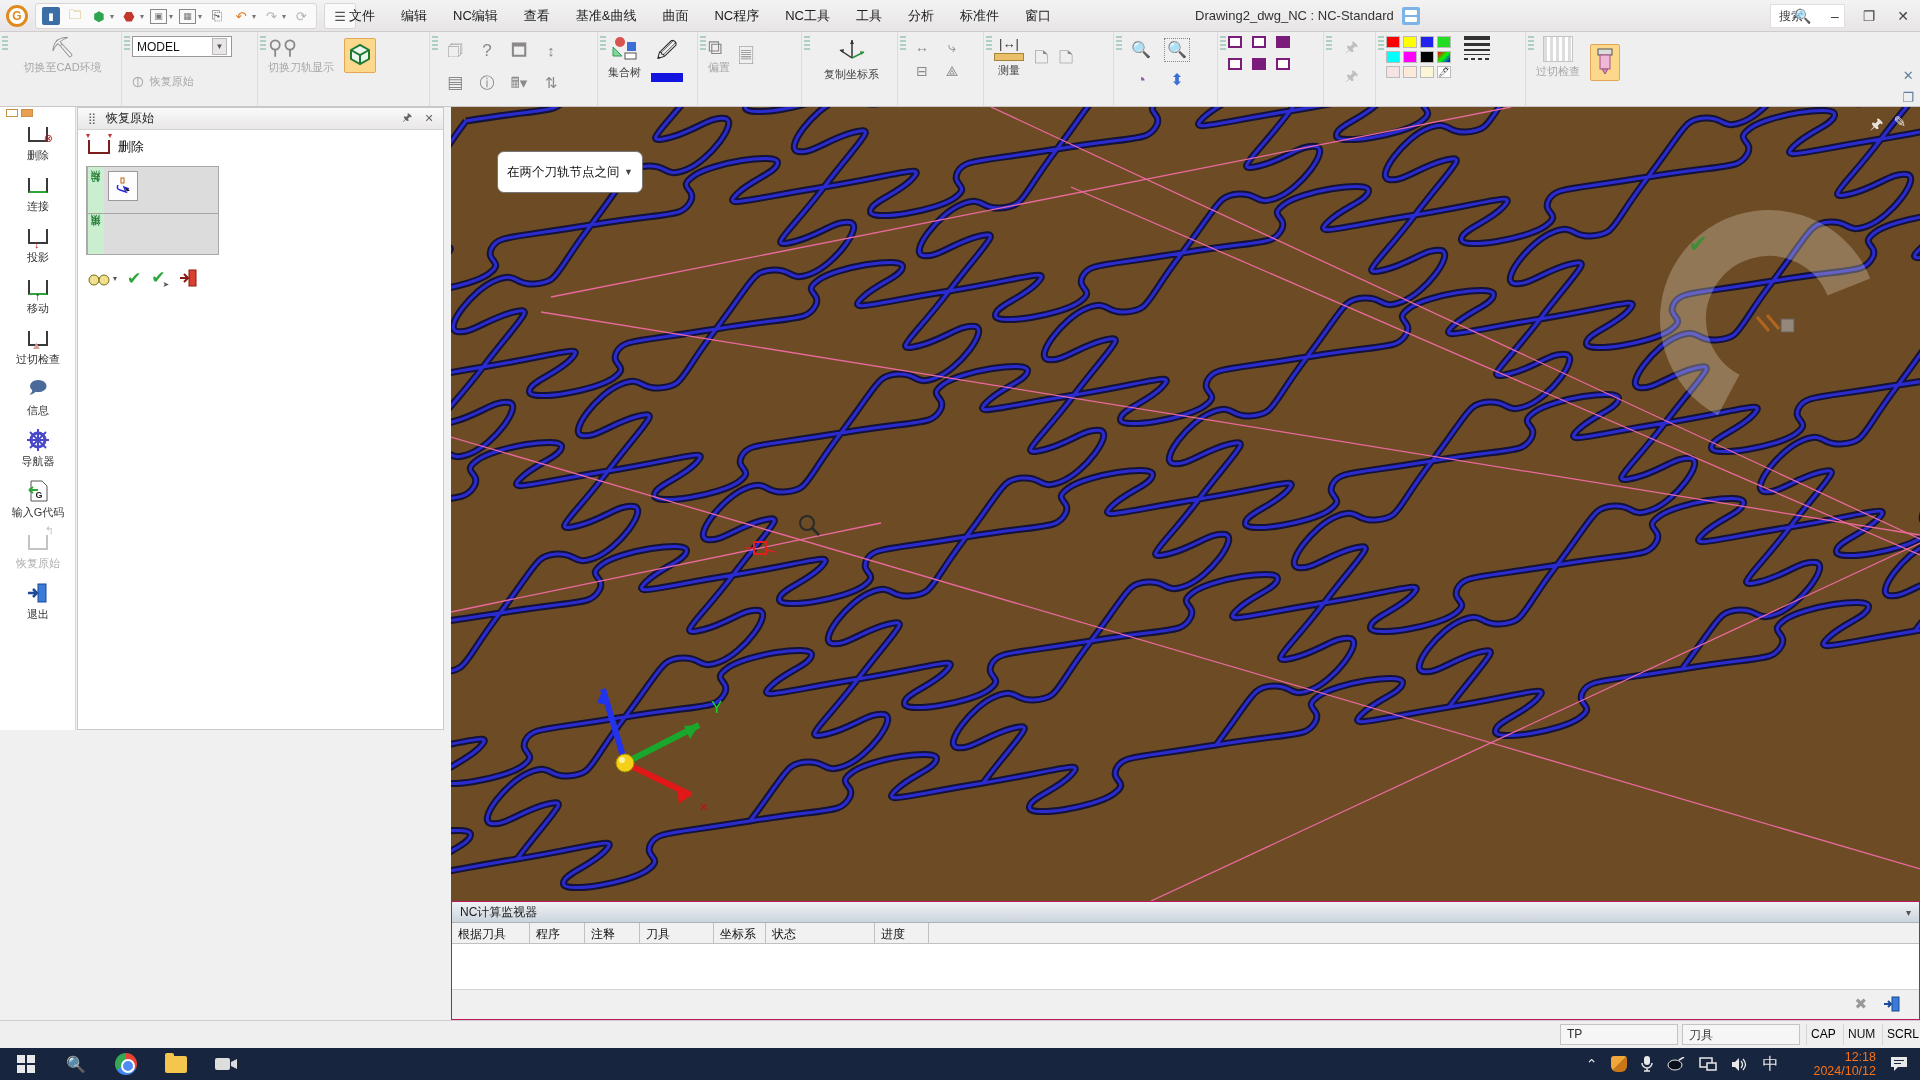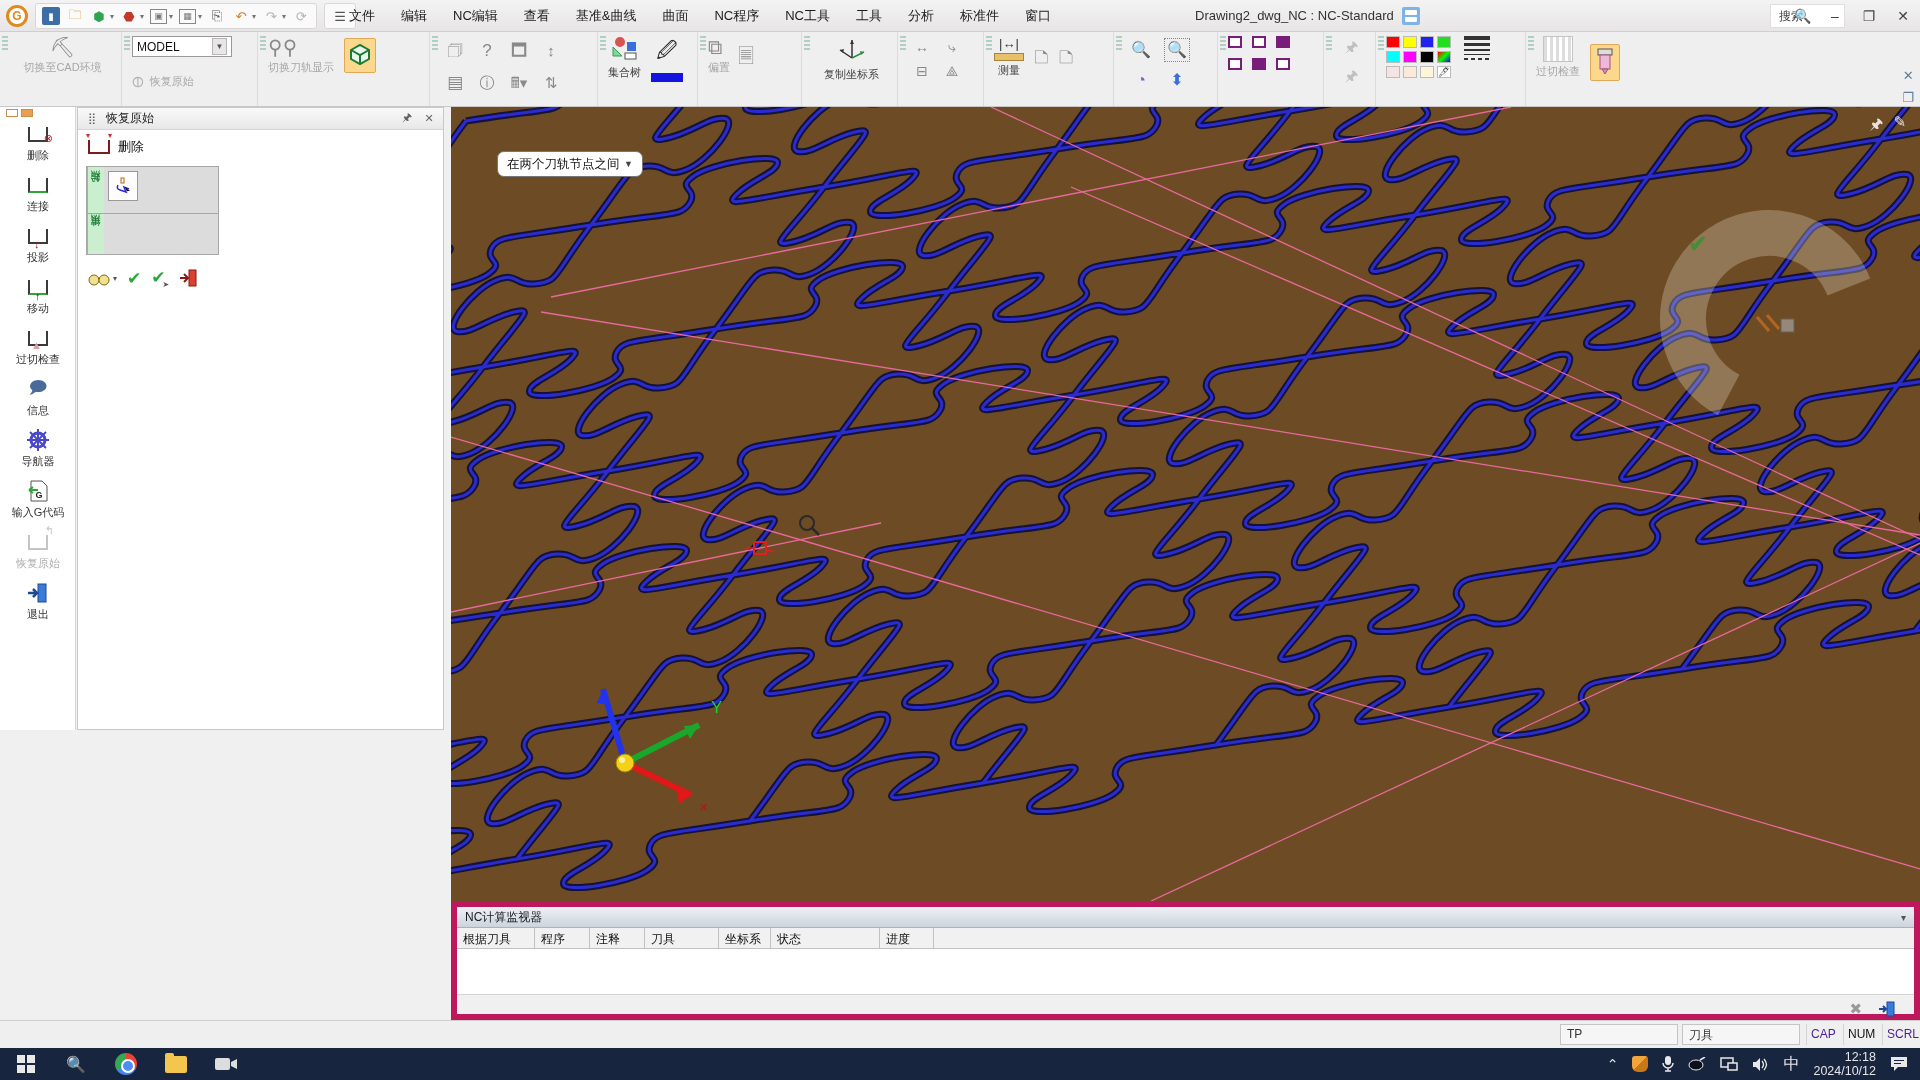--- a/index.html
+++ b/index.html
@@ -85,54 +85,54 @@
     writing-mode:vertical-rl; transform:rotate(180deg); display:flex; align-items:center; justify-content:center; letter-spacing:1px; }
   .fcell { flex:1; background:#dcdcdc; padding:4px; }
   .fcell.r1 { height:46px; } .fcell.r2 { height:40px; }
   .pick-btn { width:30px; height:30px; background:#fdfdfd; border:1px solid #9a989a; display:flex; align-items:center; justify-content:center; }
   .fbtns { display:flex; align-items:center; gap:10px; margin:12px 0 0 10px; }
   .fbtns .chk { color:#2ea63a; font-size:17px; font-weight:bold; }
   .fbtns .chk.arrow:after { content:"➤"; font-size:8px; color:#555; margin-left:-3px; vertical-align:-4px; }
 
   
   .viewport { position:absolute; left:451px; top:107px; width:1469px; height:794px; background:#6d4b24; overflow:hidden; }
-  .vp-dropdown { position:absolute; left:46px; top:44px; width:146px; height:26px; background:#fff; border:1px solid #777;
+  .vp-dropdown { position:absolute; left:46px; top:44px; width:146px; height:42px; background:#fff; border:1px solid #777;
     border-radius:7px; display:flex; align-items:center; justify-content:space-between; padding:0 9px; font-size:12.5px; color:#111; z-index:5; }
   .vp-corner { position:absolute; right:14px; top:6px; display:flex; gap:10px; z-index:5; color:#e8e2d8; font-size:15px; }
 
   
-  .monitor { position:absolute; left:451px; top:901px; width:1469px; height:119px; background:#f0f0f0; border:6px solid #be185d; }
+  .monitor { position:absolute; left:451px; top:901px; width:1469px; height:119px; background:#f0f0f0; border:1px solid #be185d; }
   .mon-hd { height:21px; background:linear-gradient(#eef2f6,#ccd4dc); border-bottom:1px solid #aab2ba;
     display:flex; align-items:center; padding:0 8px; font-size:12px; color:#1a1a1a; }
   .mon-hd .sp { flex:1; }
   .mon-cols { display:flex; height:21px; background:#f2f1f2; border-bottom:1px solid #c2c0c1; }
   .mcol { border-right:1px solid #c2c0c1; padding:3px 6px; font-size:12px; color:#111; white-space:nowrap; overflow:hidden; }
   .mon-body { height:46px; background:#fff; border-bottom:1px solid #d5d3d4; }
   .mon-foot { height:28px; display:flex; align-items:center; justify-content:flex-end; gap:16px; padding-right:18px; }
 
   
   .statusbar { position:absolute; left:0; top:1020px; width:1920px; height:28px; background:#f0eff0; border-top:1px solid #cfcdce;
     font-size:12px; color:#333; }
   .sfield { position:absolute; top:3px; height:21px; border:1px solid #c5c3c4; background:#f7f6f7; padding:2px 6px; }
-  .skey { position:absolute; top:3px; height:21px; padding:3px 4px; color:#4c1d95; border-left:1px solid #d5d3d4; }
+  .skey { position:absolute; top:3px; height:21px; padding:3px 4px; color:#000000; border-left:1px solid #d5d3d4; }
   .skey.on { color:#111; }
 
   
   .taskbar { position:absolute; left:0; top:1048px; width:1920px; height:32px; background:#18253f; display:flex; align-items:center; }
   .tb-left { display:flex; align-items:center; gap:10px; padding-left:6px; }
   .tbic { width:40px; height:32px; display:flex; align-items:center; justify-content:center; }
   .chrome-ic { width:22px; height:22px; border-radius:50%;
     background:conic-gradient(#ea4335 0 33%, #4285f4 33% 66%, #34a853 66% 100%); position:relative; }
   .chrome-ic:after { content:""; position:absolute; left:6px; top:6px; width:10px; height:10px; border-radius:50%;
     background:#4e8df5; border:2px solid #fff; }
   .folder-ic { width:22px; height:17px; background:#f4c64d; border-radius:2px; position:relative; }
   .folder-ic:before { content:""; position:absolute; left:0; top:-3px; width:9px; height:4px; background:#f4c64d; border-radius:2px 2px 0 0; }
   .tb-right { margin-left:auto; display:flex; align-items:center; gap:14px; padding-right:12px; color:#e8e8e8; }
   .tb-right .g { font-size:14px; }
-  .clock { text-align:right; font-size:12.5px; line-height:14px; color:#e5e5e5; }
+  .clock { text-align:right; font-size:12.5px; line-height:14px; color:#f97316;margin-left:21px; }
   .shield-ic { width:16px; height:16px; background:linear-gradient(135deg,#f0a63a 50%,#c87818 50%); border-radius:3px 3px 6px 6px; }
 </style>
 </head>
 <body>
 
 <div class="app">
 
   <div class="titlebar">
     <div class="qa">
       <div class="logo">G</div>

